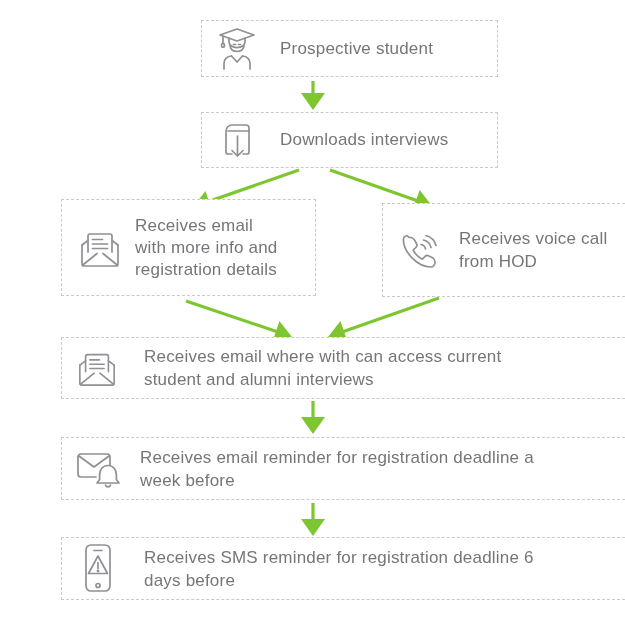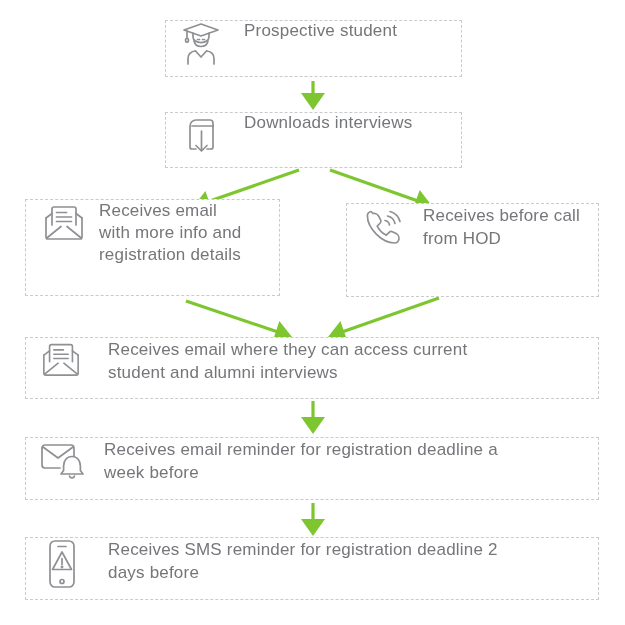--- a/index.html
+++ b/index.html
@@ -11,23 +11,24 @@
   }
   *{box-sizing:border-box;margin:0;padding:0}
   html,body{background:var(--bg);}
   body{font-family:"Liberation Sans","DejaVu Sans",sans-serif;}
   .canvas{
     position:relative;width:625px;height:625px;background:var(--bg);overflow:hidden;
   }
   .node{
     position:absolute;
     border:1px dashed var(--border);
-    display:flex;align-items:flex-start;
+    display:flex;align-items:center;
     background:var(--bg);
     color:var(--text);
+    margin-left:36px;
   }
   .node .label{
     font-size:17px;
     letter-spacing:.2px;
     white-space:pre-line;
     color:var(--text);
   }
   .node .icon{display:flex;align-items:center;justify-content:center;flex:0 0 auto;}
   .icon svg{stroke:var(--icon);fill:none;stroke-width:1.7;stroke-linecap:round;stroke-linejoin:round;}
 
@@ -124,35 +125,35 @@
 registration details</span>
   </div>
 
   <div class="node" id="n-voice-call">
     <span class="icon">
       <svg width="44" height="44" viewBox="0 0 44 44">
         <path d="M12.5 7.5 c2 -.4 4.8 .8 5.8 2.8 l1.9 3.8 c.5 1 .1 2.4 -.9 3.4 l-2.6 2.6 c1.9 3.9 5.2 7.2 9.1 9.1 l2.6 -2.6 c1 -1 2.4 -1.4 3.4 -.9 l3.8 1.9 c2 1 3.2 3.8 2.8 5.8 -.4 2 -2.3 3.6 -4.3 3.6 C21.5 37 6.9 22.4 6.9 9.8 c0 -2 1.6 -3.9 3.6 -4.3 z" transform="translate(1.5 2)"></path>
         <path d="M29 15.5 a5.5 5.5 0 0 1 4.5 4.5 M31.5 11 a10 10 0 0 1 7.5 7.5 M34 6.5 a14.5 14.5 0 0 1 10 10" transform="translate(-3 1)"></path>
       </svg>
     </span>
-    <span class="label">Receives before call
+    <span class="label">Receives voice call
 from HOD</span>
   </div>
 
   <div class="node" id="n-interviews">
     <span class="icon">
       <svg width="42" height="40" viewBox="0 0 44 42">
         <path d="M4 18 V37 a2 2 0 0 0 2 2 h32 a2 2 0 0 0 2 -2 V18"></path>
         <path d="M4 18 L10 13.5 M40 18 L34 13.5"></path>
         <path d="M10 25 V9 a2 2 0 0 1 2 -2 h20 a2 2 0 0 1 2 2 v16"></path>
         <path d="M14.5 12.5 h10 M14.5 17 h15 M14.5 21.5 h15"></path>
         <path d="M4.8 38 L19 26.5 M39.2 38 L25 26.5"></path>
       </svg>
     </span>
-    <span class="label">Receives email where they can access current
+    <span class="label">Receives email where with can access current
 student and alumni interviews</span>
   </div>
 
   <div class="node" id="n-email-rem">
     <span class="icon">
       <svg width="46" height="44" viewBox="0 0 46 44">
         <path d="M4 10 a3 3 0 0 1 3 -3 h26 a3 3 0 0 1 3 3 v10"></path>
         <path d="M4 10 v17 a3 3 0 0 0 3 3 h15"></path>
         <path d="M5 9 L20 20 L35 9"></path>
         <path d="M34 18.5 c-5.2 0 -8.4 4.2 -8.4 9.4 v4.6 l-2.6 3.5 h22 l-2.6 -3.5 v-4.6 c0 -5.2 -3.2 -9.4 -8.4 -9.4 z" fill="#ffffff"></path>
@@ -167,17 +168,17 @@
     <span class="icon">
       <svg width="36" height="54" viewBox="0 0 36 54">
         <rect x="6" y="3" width="24" height="46" rx="5"></rect>
         <path d="M14 8.5 h8"></path>
         <circle cx="18" cy="43.5" r="2"></circle>
         <path d="M18 14 L27.5 31.5 H8.5 Z"></path>
         <path d="M18 20.5 v6"></path>
         <circle cx="18" cy="29" r="0.6"></circle>
       </svg>
     </span>
-    <span class="label">Receives SMS reminder for registration deadline 2
+    <span class="label">Receives SMS reminder for registration deadline 6
 days before</span>
   </div>
 
 </div>
 
 </body></html>

